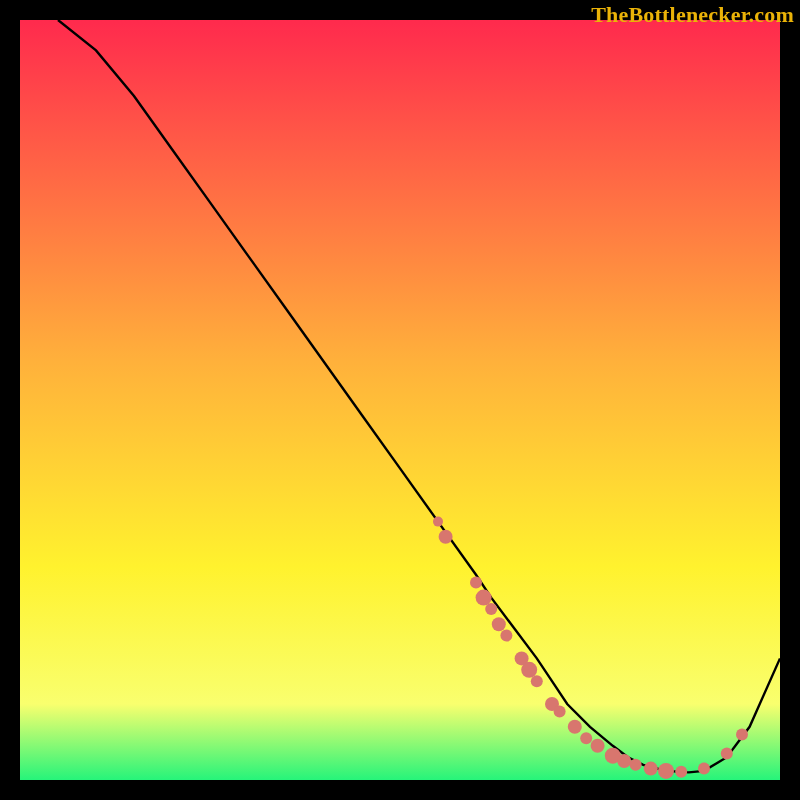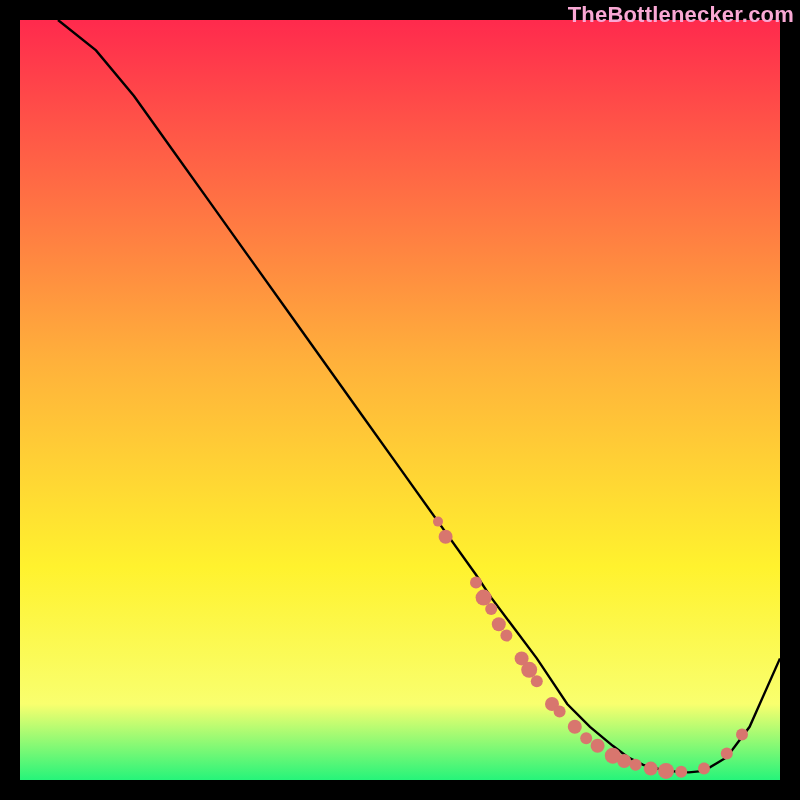--- a/index.html
+++ b/index.html
@@ -22,24 +22,24 @@
     position: absolute;
     left: 0;
     top: 0;
     width: 760px;
     height: 760px;
   }
   .watermark {
     position: absolute;
     top: 2px;
     right: 6px;
-    font-family: Liberation Sans, sans-serif;
+    font-family: Liberation Serif, serif;
     font-size: 22px;
     font-weight: bold;
-    color: #f9a8d4;
+    color: #eab308;
     letter-spacing: 0.2px;
     user-select: none;
   }
 </style>
 </head>
 <body>
 
 <div class="frame">
   <svg class="plot-area" viewBox="0 0 760 760" preserveAspectRatio="none">
     <defs>

